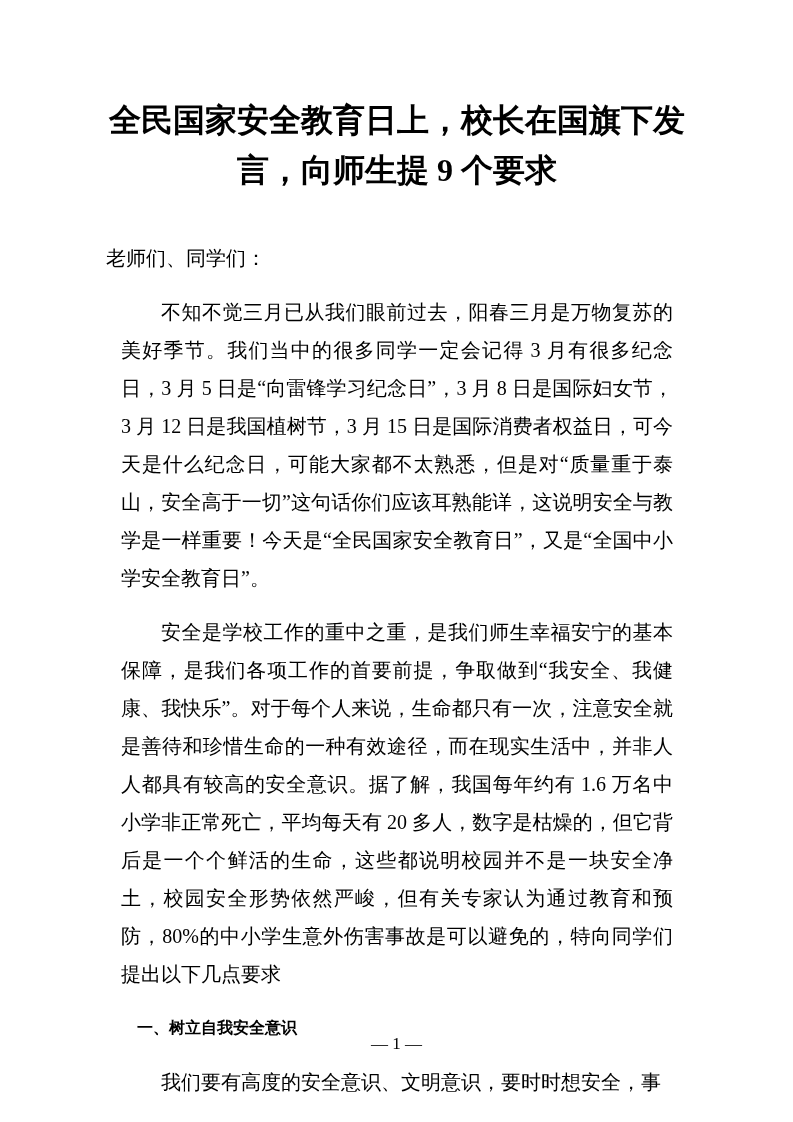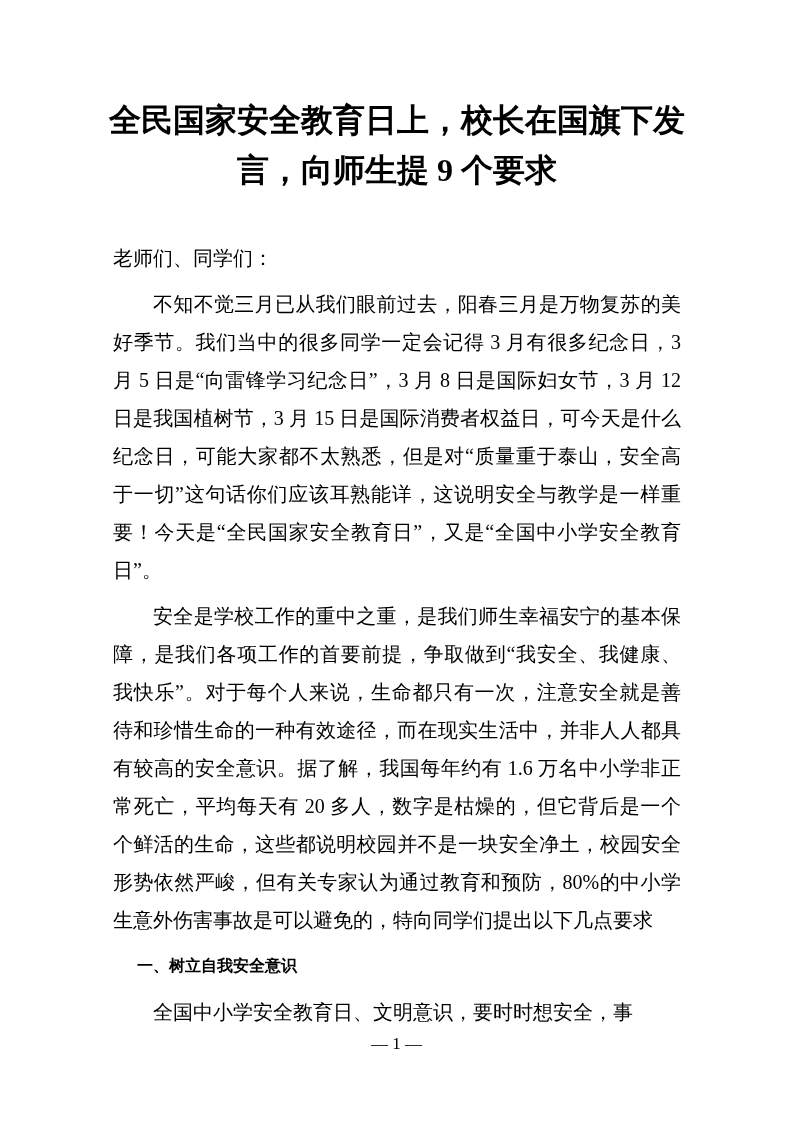--- a/index.html
+++ b/index.html
@@ -24,25 +24,25 @@
     font-size: 32px;
     font-weight: bold;
     line-height: 50px;
     text-align: center;
   }
   .body-text {
     font-size: 20px;
     line-height: 38px;
   }
   .salutation {
-    margin: 8px;
+    margin: 1px;
     text-align: justify;
   }
   .para {
-    margin: 8px;
+    margin: 16px;
     text-indent: 2em;
     text-align: justify;
     text-justify: inter-character;
   }
   .section-heading {
     margin: 0;
     font-size: 16px;
     line-height: 38px;
     font-weight: bold;
     text-indent: 2em;
@@ -69,19 +69,19 @@
   <div class="body-text">
 
     <p class="salutation">老师们、同学们：</p>
 
     <p class="para">不知不觉三月已从我们眼前过去，阳春三月是万物复苏的美好季节。我们当中的很多同学一定会记得 3 月有很多纪念日，3 月 5 日是“向雷锋学习纪念日”，3 月 8 日是国际妇女节，3 月 12 日是我国植树节，3 月 15 日是国际消费者权益日，可今天是什么纪念日，可能大家都不太熟悉，但是对“质量重于泰山，安全高于一切”这句话你们应该耳熟能详，这说明安全与教学是一样重要！今天是“全民国家安全教育日”，又是“全国中小学安全教育日”。</p>
 
     <p class="para">安全是学校工作的重中之重，是我们师生幸福安宁的基本保障，是我们各项工作的首要前提，争取做到“我安全、我健康、我快乐”。对于每个人来说，生命都只有一次，注意安全就是善待和珍惜生命的一种有效途径，而在现实生活中，并非人人都具有较高的安全意识。据了解，我国每年约有 1.6 万名中小学非正常死亡，平均每天有 20 多人，数字是枯燥的，但它背后是一个个鲜活的生命，这些都说明校园并不是一块安全净土，校园安全形势依然严峻，但有关专家认为通过教育和预防，80%的中小学生意外伤害事故是可以避免的，特向同学们提出以下几点要求</p>
 
     <h2 class="section-heading">一、树立自我安全意识</h2>
 
-    <p class="para">全国中小学安全教育日、文明意识，要时时想安全，事</p>
+    <p class="para">我们要有高度的安全意识、文明意识，要时时想安全，事</p>
 
   </div>
 
   <div class="page-footer">— 1 —</div>
 
 </div>
 
 </body></html>

